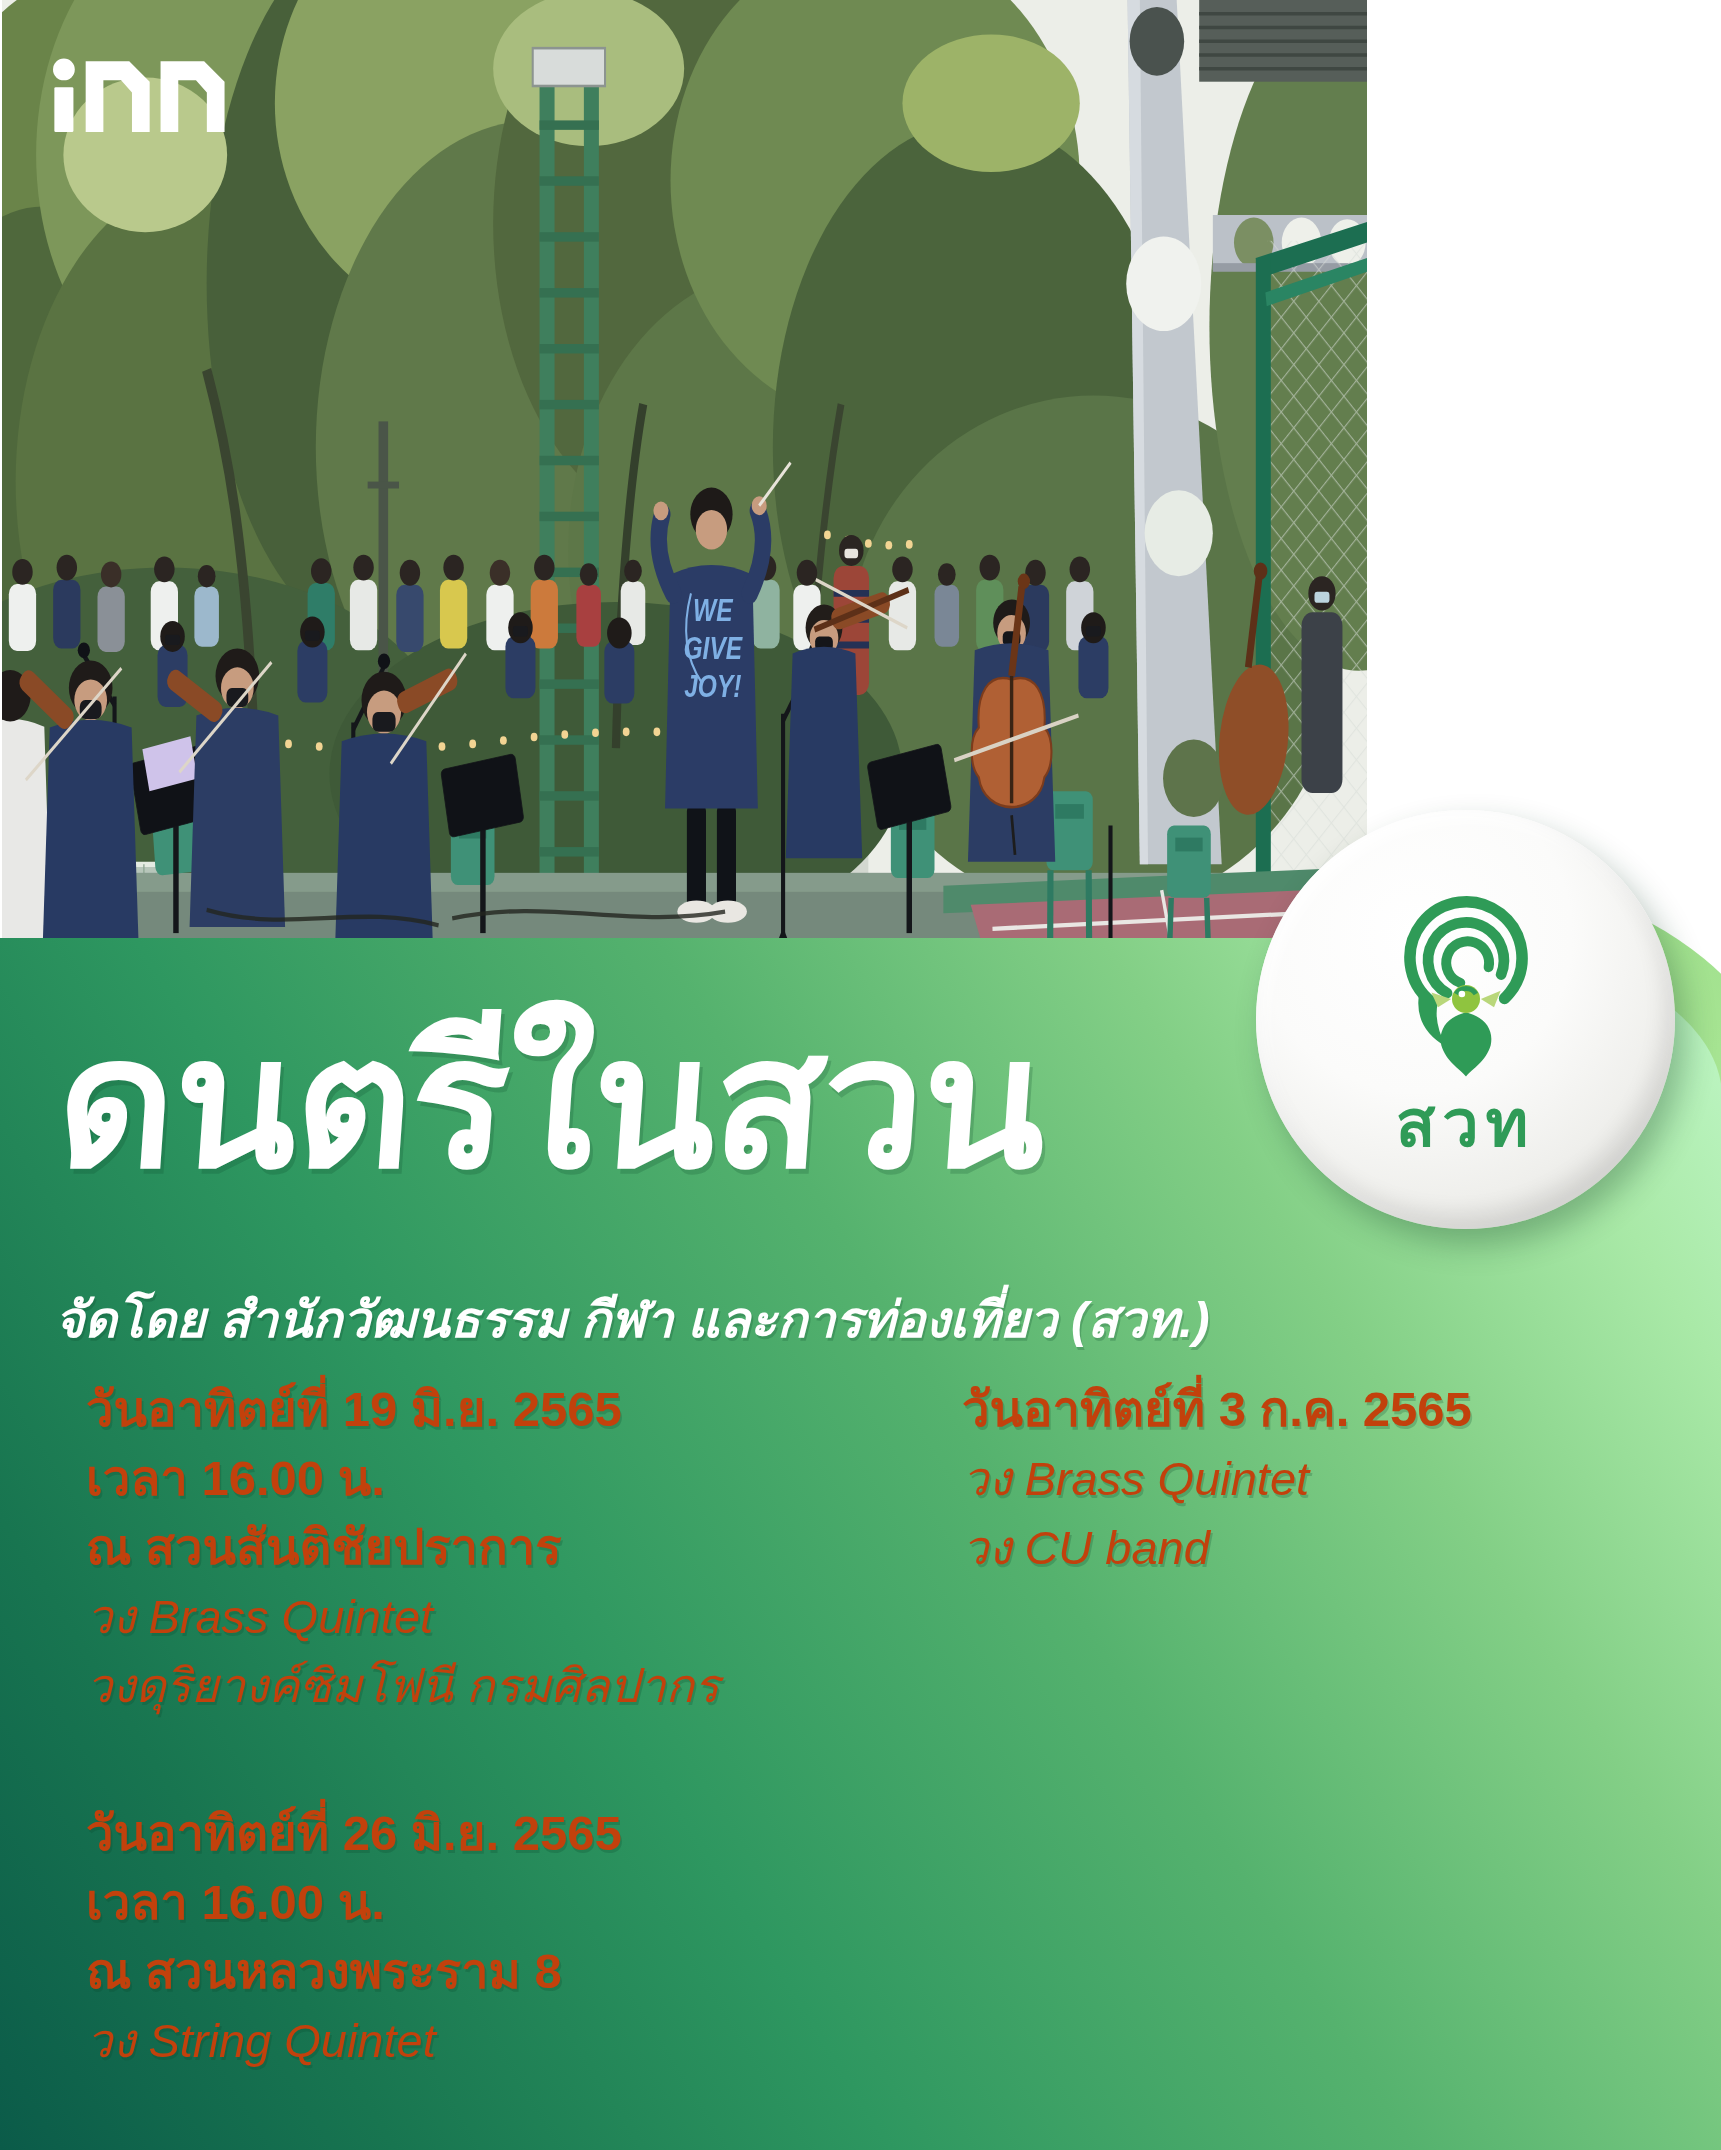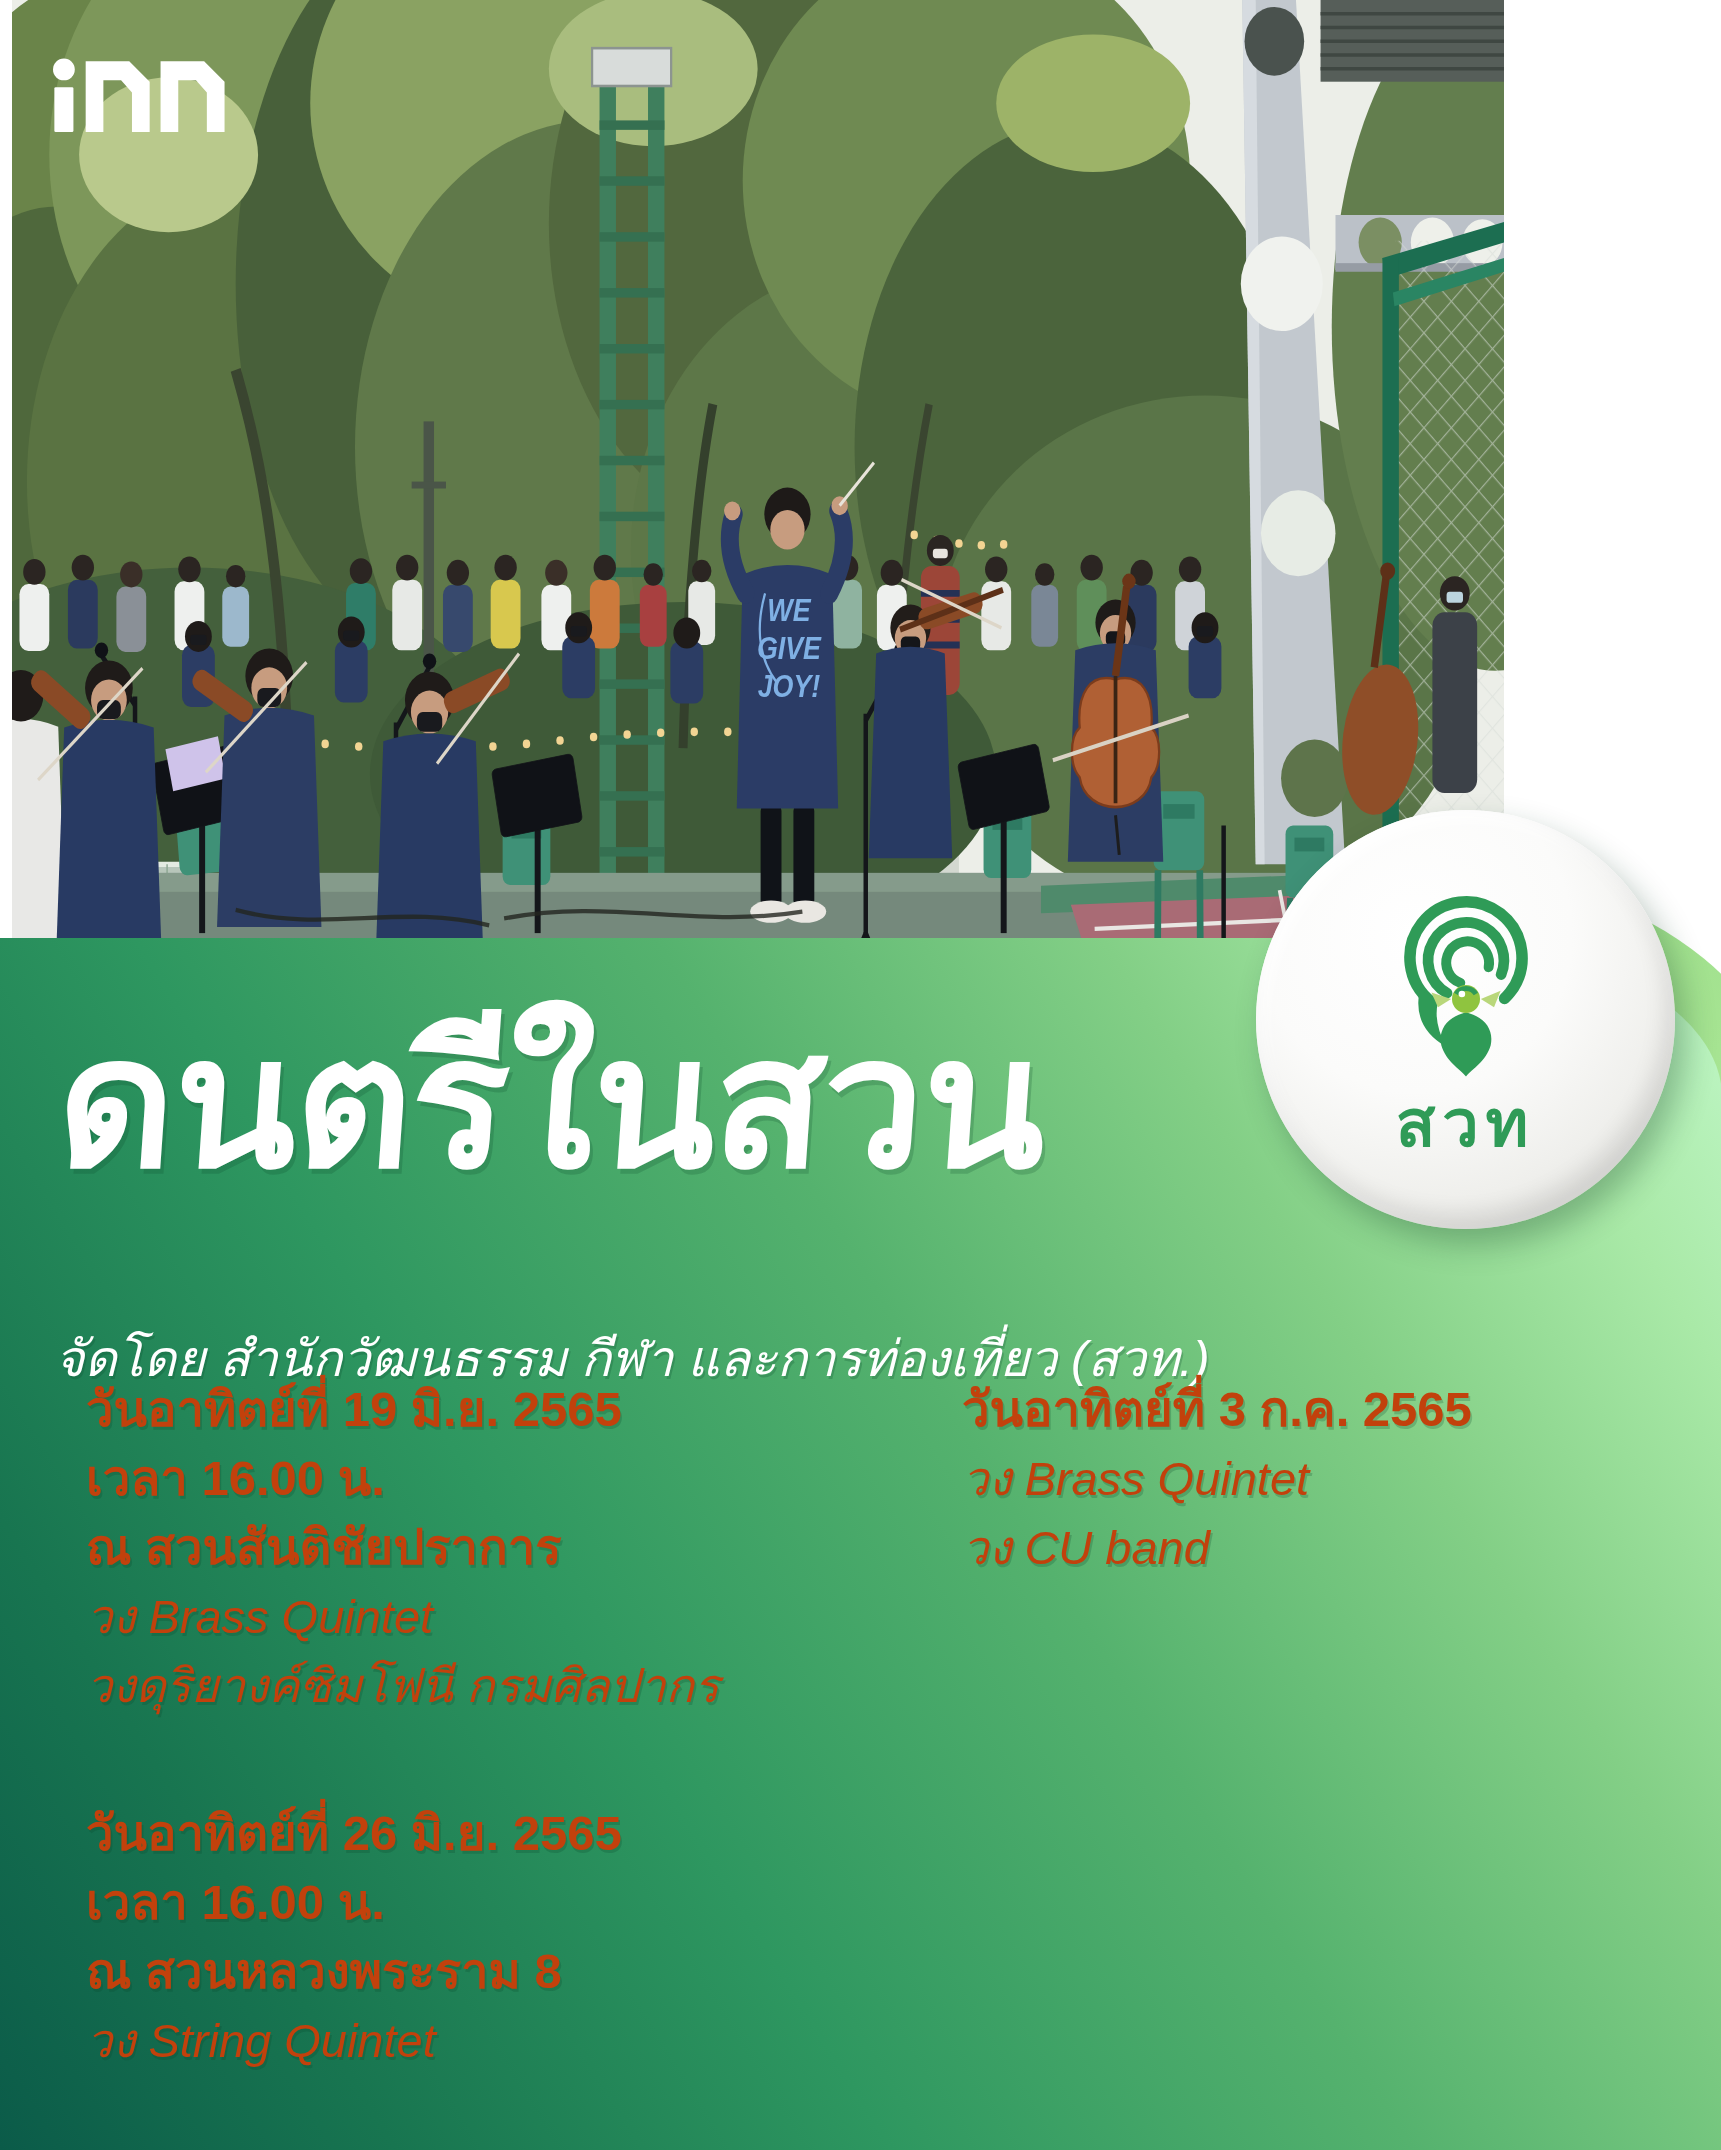--- a/index.html
+++ b/index.html
@@ -1,21 +1,21 @@
 <!DOCTYPE html>
 <html style="font-size:13.8px"><head>
 <meta charset="utf-8">
 <style>
   html,body{margin:0;padding:0;background:#ffffff;}
   .poster{
     position:relative;width:1722px;height:2151px;overflow:hidden;
     font-family:"Liberation Sans",sans-serif;
   }
   
-  .photo{position:absolute;left:12px;top:0;width:1492px;height:1118px;z-index:1;}
+  .photo{position:absolute;left:2px;top:0;width:1365px;height:1118px;z-index:1;}
   .photo svg{display:block;width:100%;height:100%;}
   
   .accent-circle{
     position:absolute;left:1183px;top:886px;width:637px;height:637px;border-radius:50%;
     background:linear-gradient(135deg,#8fd57f 0%,#a6e492 55%,#b9efa6 100%);z-index:2;
   }
   
   .green-panel{
     position:absolute;left:0;top:938px;width:1722px;height:1213px;z-index:3;
     border-top-right-radius:293px 159px;
@@ -37,21 +37,21 @@
     color:#2f9b57;letter-spacing:6.9px;margin-top:3.4px;
   }
   
   .txt{position:absolute;z-index:5;color:#ffffff;}
   .title{
     left:48px;top:957px;font-size:182px;font-weight:700;letter-spacing:-2.6px;white-space:nowrap;
     transform:skewX(-4deg);transform-origin:left bottom;
     text-shadow:3.4px 5.2px 0 rgba(8,70,40,.20);
   }
   .subtitle{
-    left:55px;top:1319px;font-size:50px;font-style:italic;font-weight:400;white-space:nowrap;
+    left:55px;top:1280px;font-size:50px;font-style:italic;font-weight:700;white-space:nowrap;
     text-shadow:1.7px 2.6px 0 rgba(8,70,40,.22);
   }
   .event{position:absolute;z-index:5;color:#c2410c;text-shadow:1.7px 2.6px 0 rgba(8,70,40,.22);}
   .event .b{display:block;font-weight:700;font-size:49px;line-height:69px;white-space:nowrap;}
   .event .r{display:block;font-weight:400;font-style:italic;font-size:47px;line-height:69px;white-space:nowrap;}
   .e1{left:86px;top:1375px;}
   .e2{left:934px;top:1375px;margin-left:28px;}
   .e3{left:86px;top:1767px;margin-top:32px;}
 </style>
 </head>

